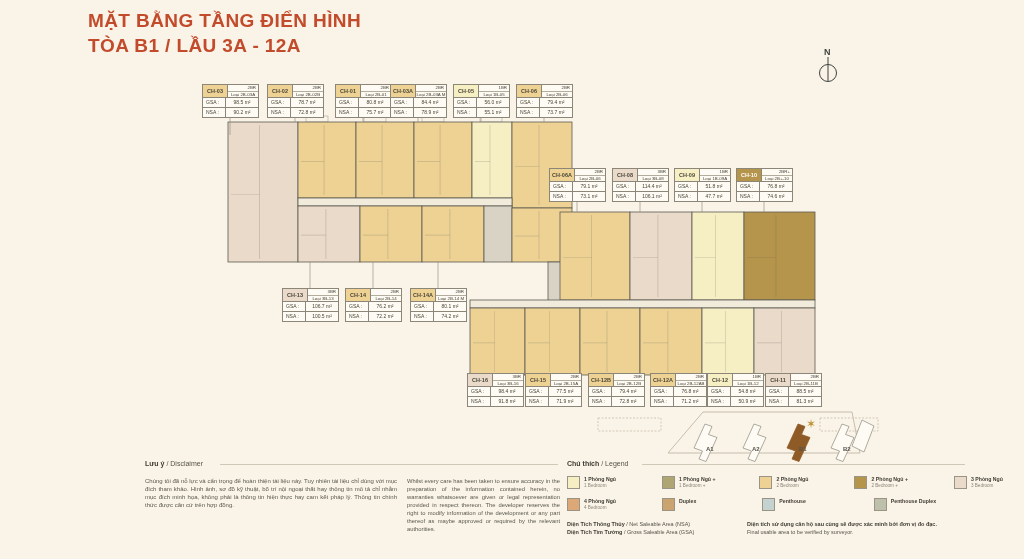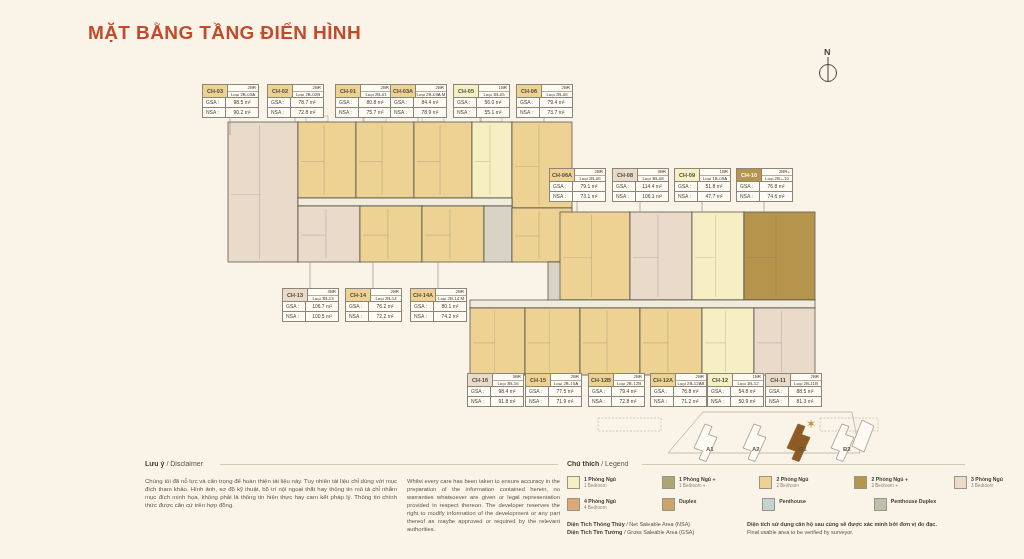--- a/index.html
+++ b/index.html
@@ -1,20 +1,20 @@
 <!DOCTYPE html>
 <html><head>
 <meta charset="utf-8">
 <style>
   html,body{margin:0;padding:0;}
   body{font-family:"Liberation Sans",sans-serif;}
   #page{position:relative;width:1024px;height:559px;background:#FAF3E7;overflow:hidden;}
 
   
-  #title{position:absolute;left:88px;top:20px;color:#C24B2B;font-weight:bold;
+  #title{position:absolute;left:88px;top:8px;color:#C24B2B;font-weight:bold;
          font-size:19px;line-height:25px;letter-spacing:.4px;}
 
   
   svg.layer{position:absolute;left:0;top:0;width:1024px;height:559px;}
 
   
   .ulabel{position:absolute;width:57px;background:#FDFBF3;border:.6px solid #8B8678;
           color:#4a4538;box-sizing:border-box;}
   .ul-r1{display:flex;height:12px;border-bottom:.6px solid #8B8678;}
   .ul-id{width:25px;display:flex;align-items:center;justify-content:center;
@@ -42,20 +42,21 @@
   .note-line{font-size:5.5px;line-height:8px;color:#55534A;}
   .note-line b{color:#3E3C33;}
 </style>
 </head>
 <body>
 
 <div id="page">
 
   <div id="title">
     <div>MẶT BẰNG TẦNG ĐIỂN HÌNH</div>
+    <div>TÒA B1 / LẦU 3A - 12A</div>
   </div>
 
   <svg class="layer" id="plan-svg">
       <rect x="306" y="116" width="22" height="6" fill="none" stroke="#9a958a" stroke-width="0.5"></rect>
       <rect x="364" y="116" width="22" height="6" fill="none" stroke="#9a958a" stroke-width="0.5"></rect>
       <rect x="422" y="116" width="22" height="6" fill="none" stroke="#9a958a" stroke-width="0.5"></rect>
       <rect x="480" y="116" width="22" height="6" fill="none" stroke="#9a958a" stroke-width="0.5"></rect>
       <rect x="490" y="375" width="22" height="6" fill="none" stroke="#9a958a" stroke-width="0.5"></rect>
       <rect x="545" y="375" width="22" height="6" fill="none" stroke="#9a958a" stroke-width="0.5"></rect>
       <rect x="600" y="375" width="22" height="6" fill="none" stroke="#9a958a" stroke-width="0.5"></rect>

